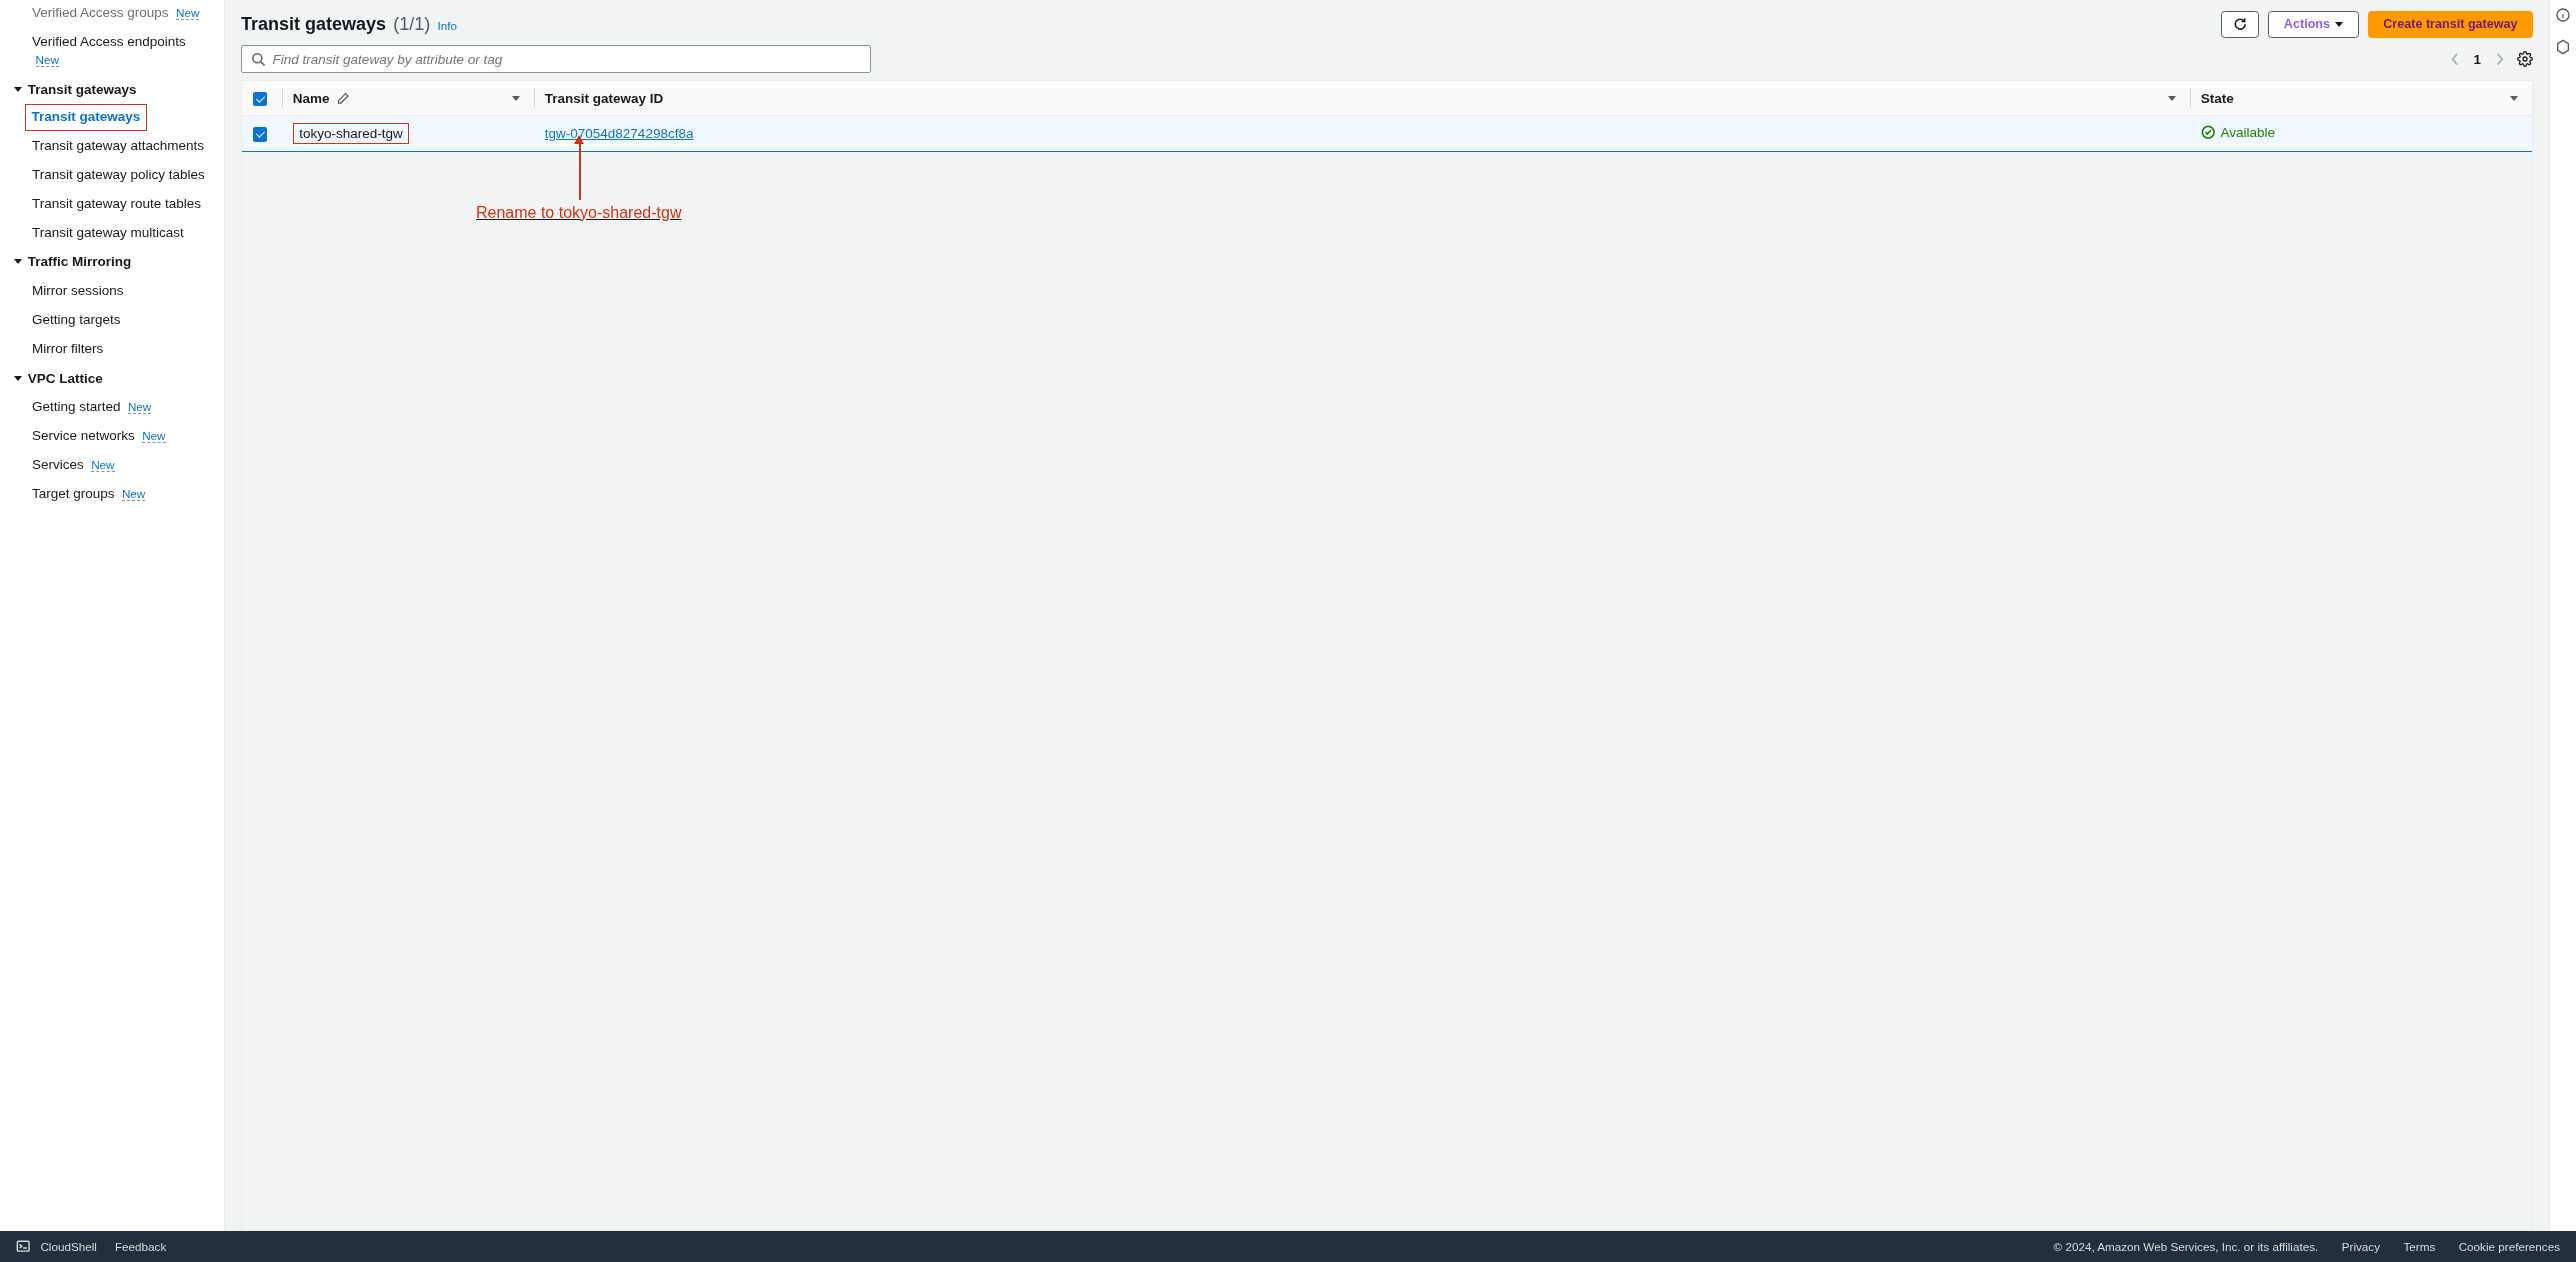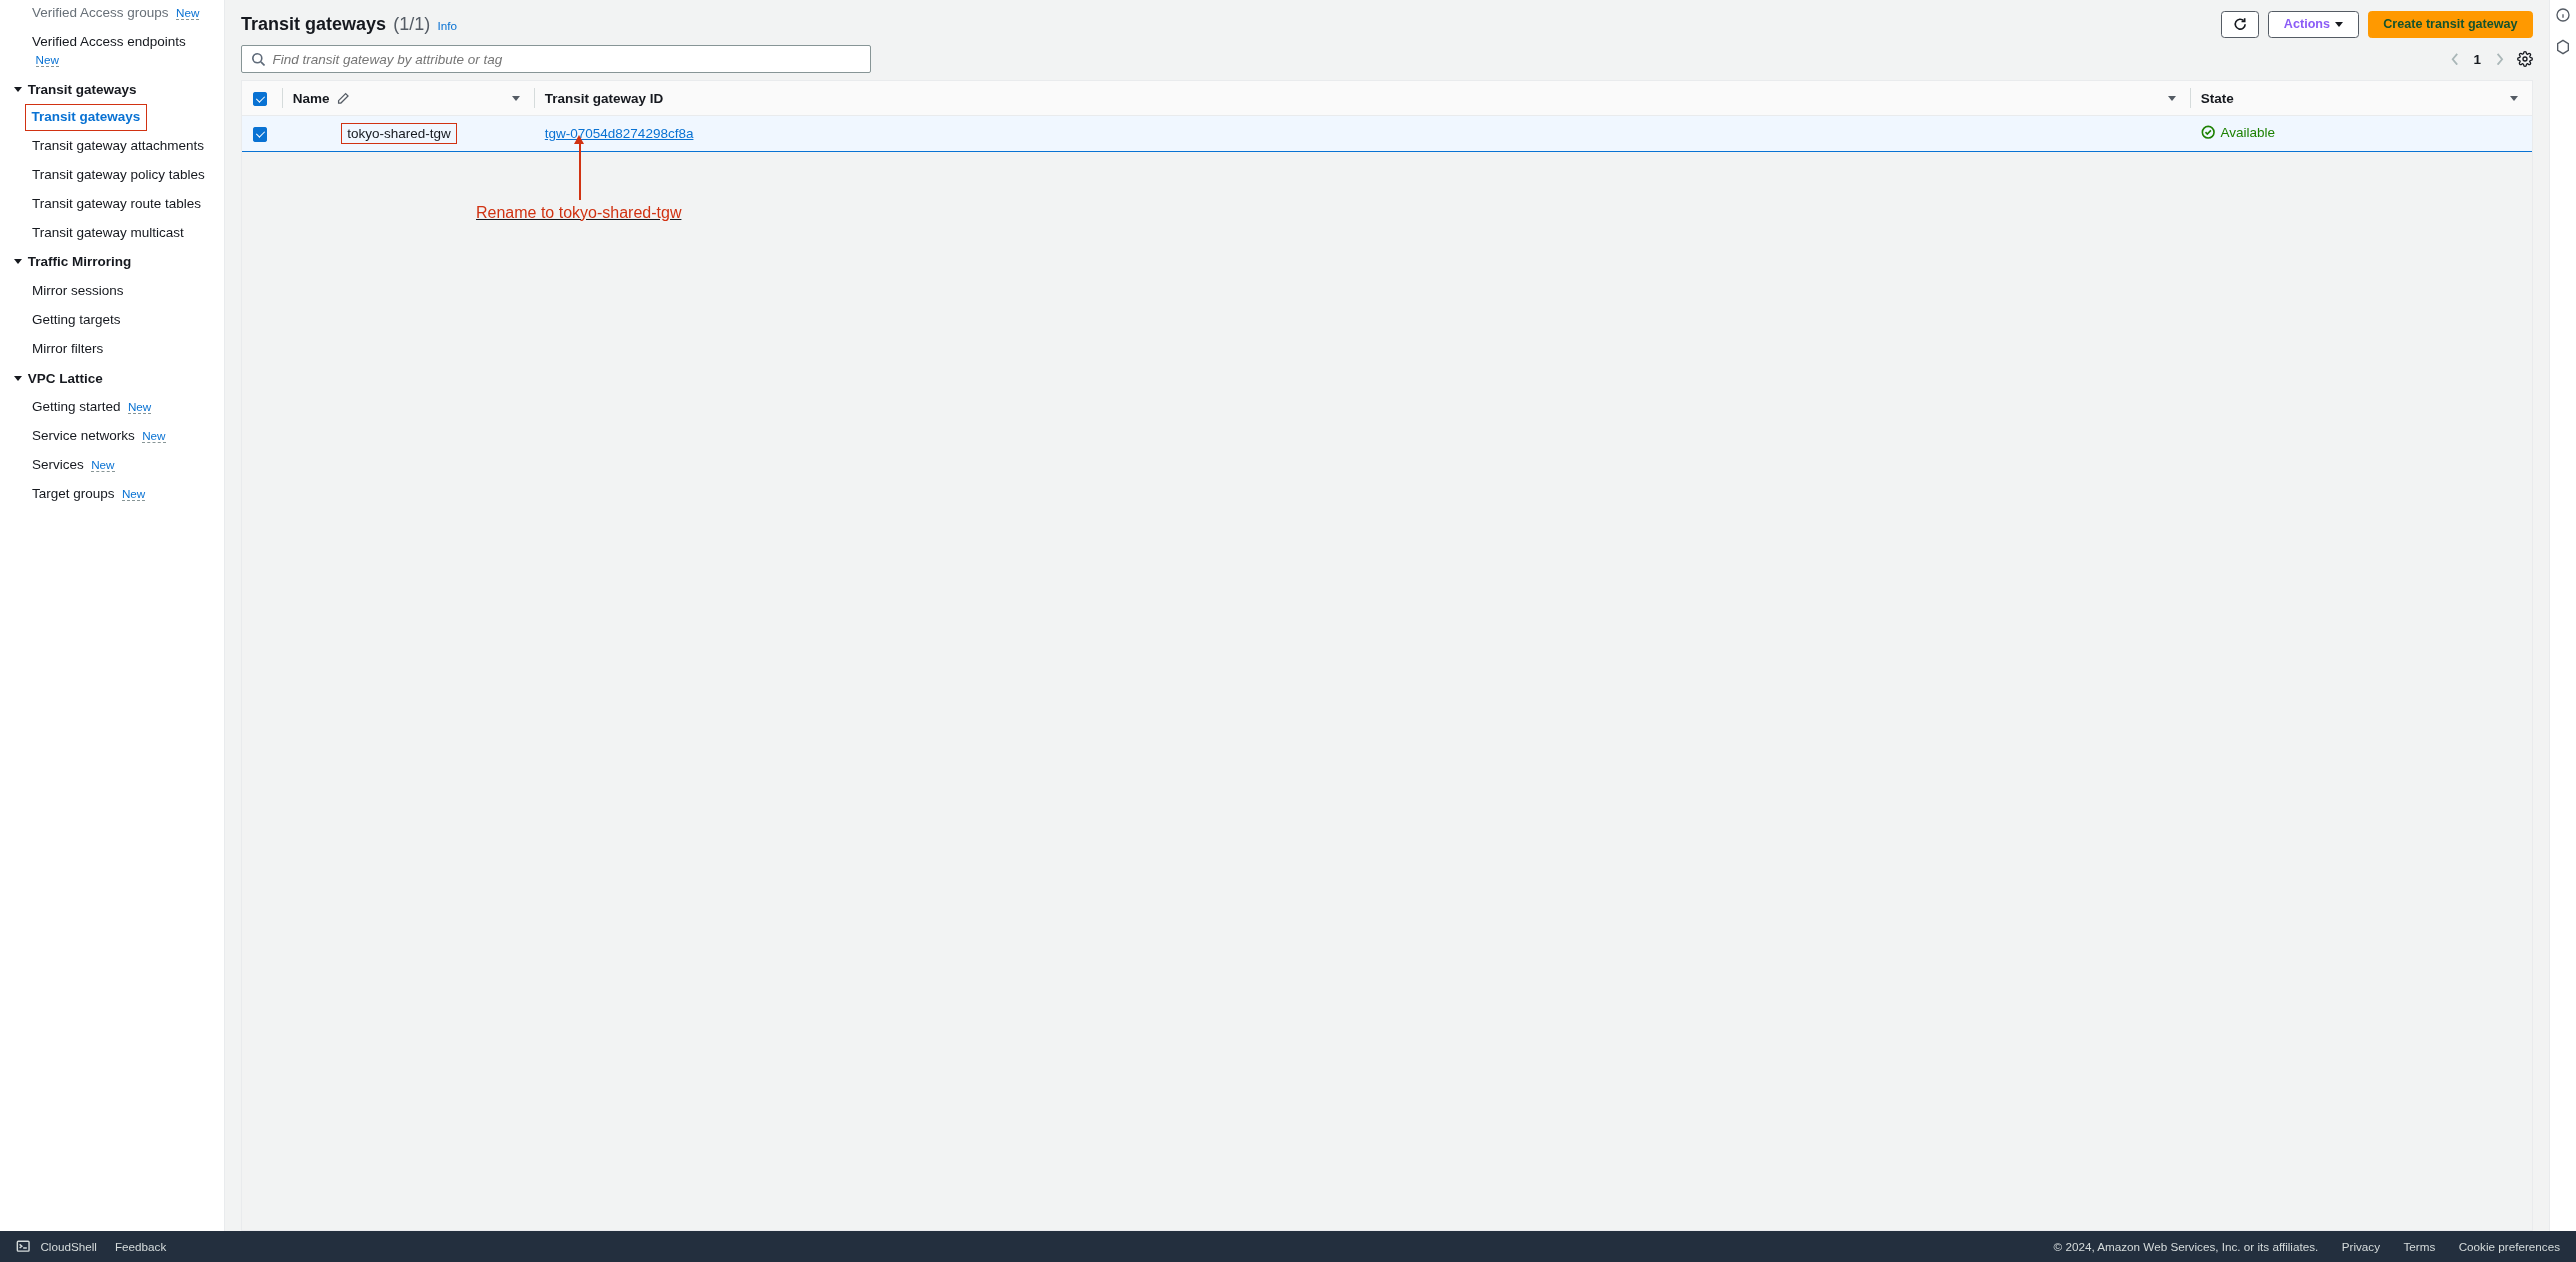--- a/index.html
+++ b/index.html
@@ -28,21 +28,21 @@
 
   .page-header { display: flex; justify-content: space-between; align-items: center; padding: 10.8px 0 7.2px 0; }
   .page-title-row { display: flex; align-items: baseline; gap: 7.2px; }
   .page-title { font-size: 18px; font-weight: 700; }
   .page-count { font-size: 18px; font-weight: 400; color: #545b64; }
   .info-link { color: #0972d3; font-size: 11.7px; cursor: pointer; }
   .header-actions { display: flex; gap: 9px; align-items: center; }
 
   .btn { border: 0.9px solid #545b64; background: #ffffff; border-radius: 3.6px; padding: 5.4px 14.4px; font-size: 12.6px; font-weight: 700; cursor: pointer; display: inline-flex; align-items: center; gap: 5.4px; color: #8b5cf6; }
   .btn.icon-only { padding: 5.4px 10.8px; }
-  .btn.primary { background: #ff9900; border-color: #ff9900; color: #14532d; }
+  .btn.primary { background: #ff9900; border-color: #ff9900; color: #701a75; }
   .btn .caret-down { width: 0; height: 0; border-left: 4.5px solid transparent; border-right: 4.5px solid transparent; border-top: 5.4px solid #16191f; }
 
   .refresh-svg { width: 14.4px; height: 14.4px; }
 
   .search-row { display: flex; justify-content: space-between; align-items: center; padding-bottom: 7.2px; gap: 10.8px; }
   .search-box { flex: 0 0 630px; max-width: 630px; display: flex; align-items: center; border: 0.9px solid #879596; border-radius: 2px; background: #ffffff; padding: 5.4px 9px; gap: 7.2px; }
   .search-box input { border: none; outline: none; flex: 1; font-size: 13.5px; font-style: italic; color: #5f6b7a; background: transparent; }
   .search-box .mag { width: 14.4px; height: 14.4px; color: #5f6b7a; }
 
   .pager { display: flex; align-items: center; gap: 12.6px; }
@@ -58,21 +58,21 @@
   tbody td { padding: 7.2px 10.8px; font-size: 13.5px; border-bottom: 0.9px solid #e9ebed; }
   tbody tr.selected { background: #f0f7ff; border-top: 0.9px solid #0972d3; border-bottom: 0.9px solid #0972d3; }
   tbody tr.selected td { border-bottom: none; }
 
   .chk { width: 14.4px; height: 14.4px; border: 1.8px solid #0972d3; background: #0972d3; display: inline-flex; align-items: center; justify-content: center; border-radius: 1.8px; }
   .chk::after { content: ""; width: 3.6px; height: 7.2px; border: solid #fff; border-width: 0 1.8px 1.8px 0; transform: rotate(45deg); margin-top: -1.8px; }
 
   .sort-tri { float: right; width: 0; height: 0; border-left: 4.5px solid transparent; border-right: 4.5px solid transparent; border-top: 5.4px solid #545b64; margin-top: 5.4px; margin-right: 3.6px; }
   .edit-svg { width: 12.6px; height: 12.6px; vertical-align: -1.8px; margin-left: 3.6px; color: #545b64; }
 
-  .name-cell-inner { border: 1.8px solid #d13212; padding: 1.8px 5.4px; display: inline-block; margin-left: 48px; }
+  .name-cell-inner { border: 1.8px solid #d13212; padding: 1.8px 5.4px; display: inline-block; }
   .link-cell { color: #0972d3; text-decoration: underline; cursor: pointer; }
 
   .state-cell { color: #1d8102; display: inline-flex; align-items: center; gap: 5.4px; }
   .state-cell .check-circ { width: 14.4px; height: 14.4px; }
 
   
   .annotation { position: absolute; left: 251px; top: 135px; pointer-events: none; text-decoration: underline; }
   .annotation .arrow-line { width: 1.8px; height: 56px; background: #d13212; margin-left: 103px; }
   .annotation .arrow-head { width: 0; height: 0; border-left: 5.4px solid transparent; border-right: 5.4px solid transparent; border-bottom: 9px solid #d13212; margin-left: 98px; }
   .annotation .label { color: #d13212; font-size: 16px; margin-top: 3.6px; }

